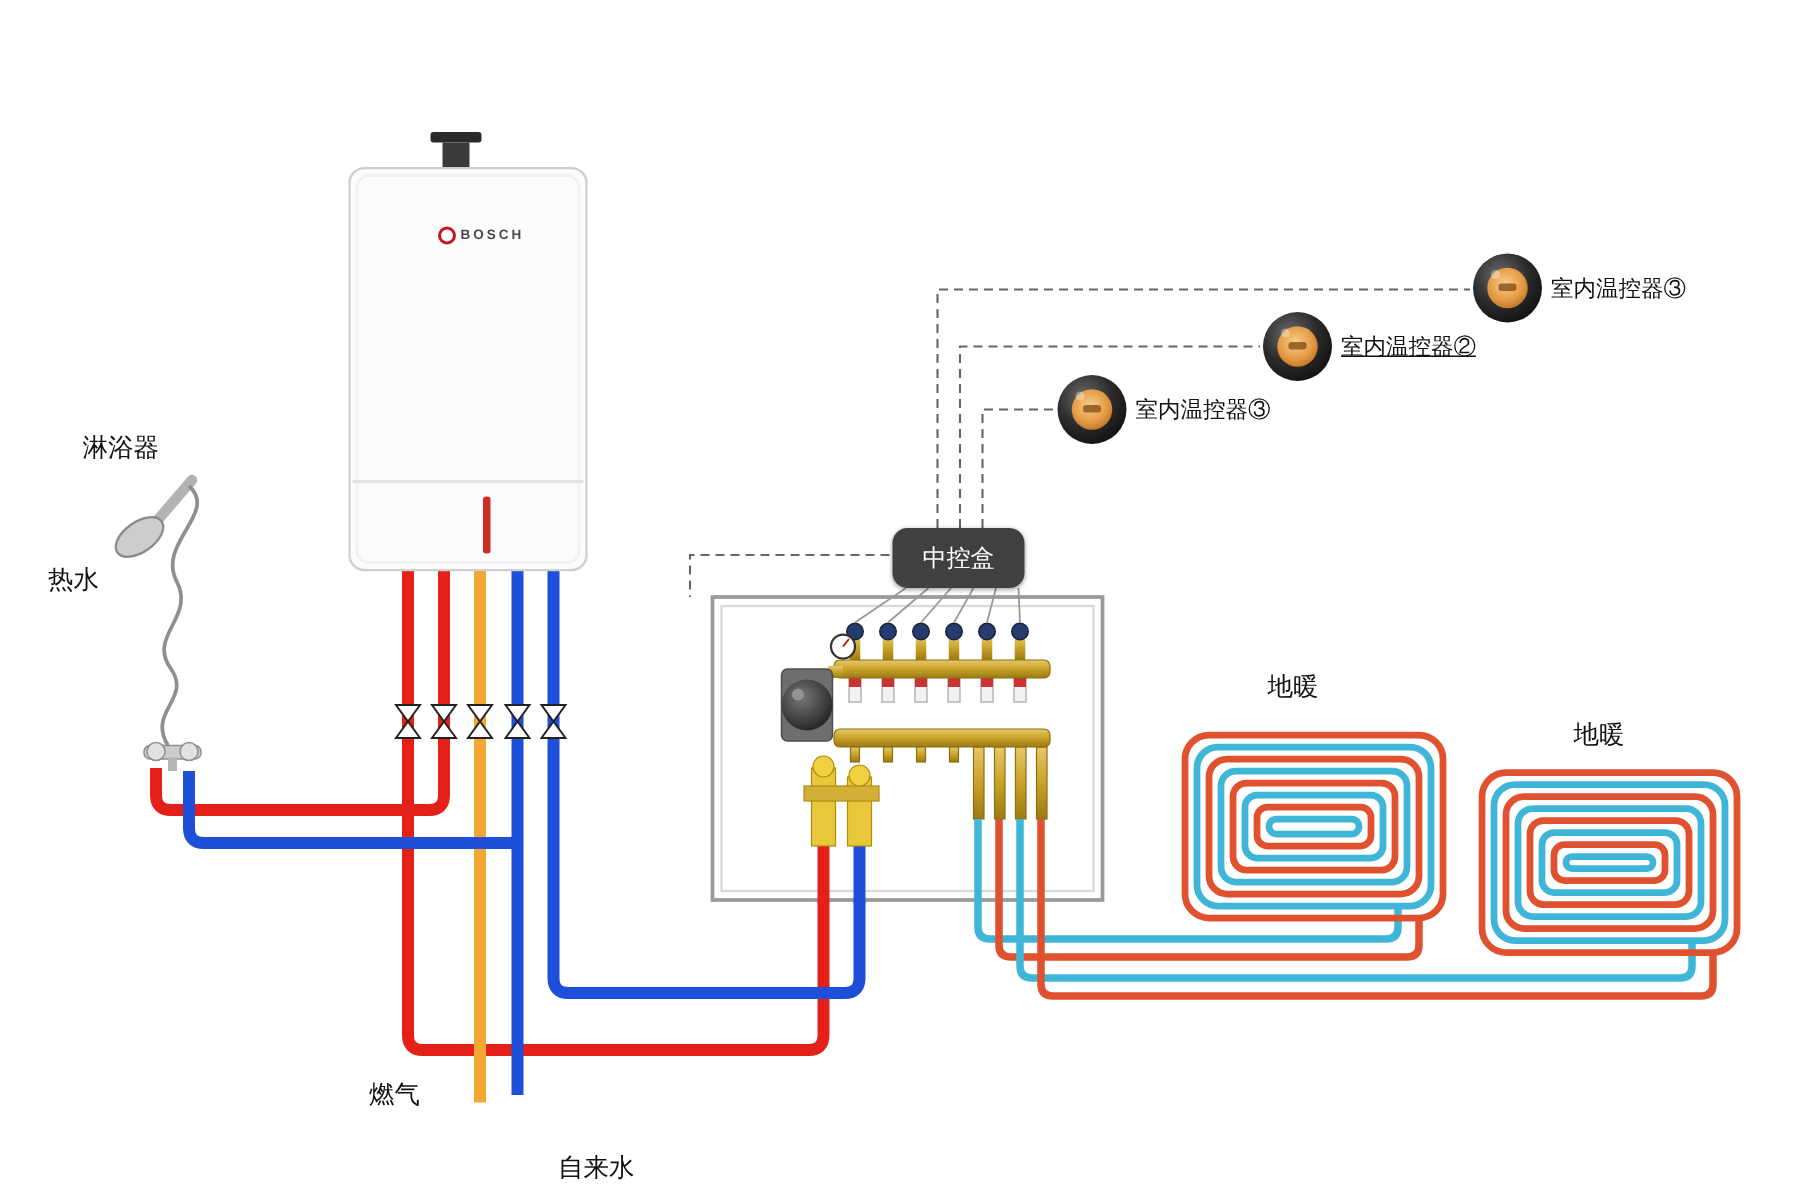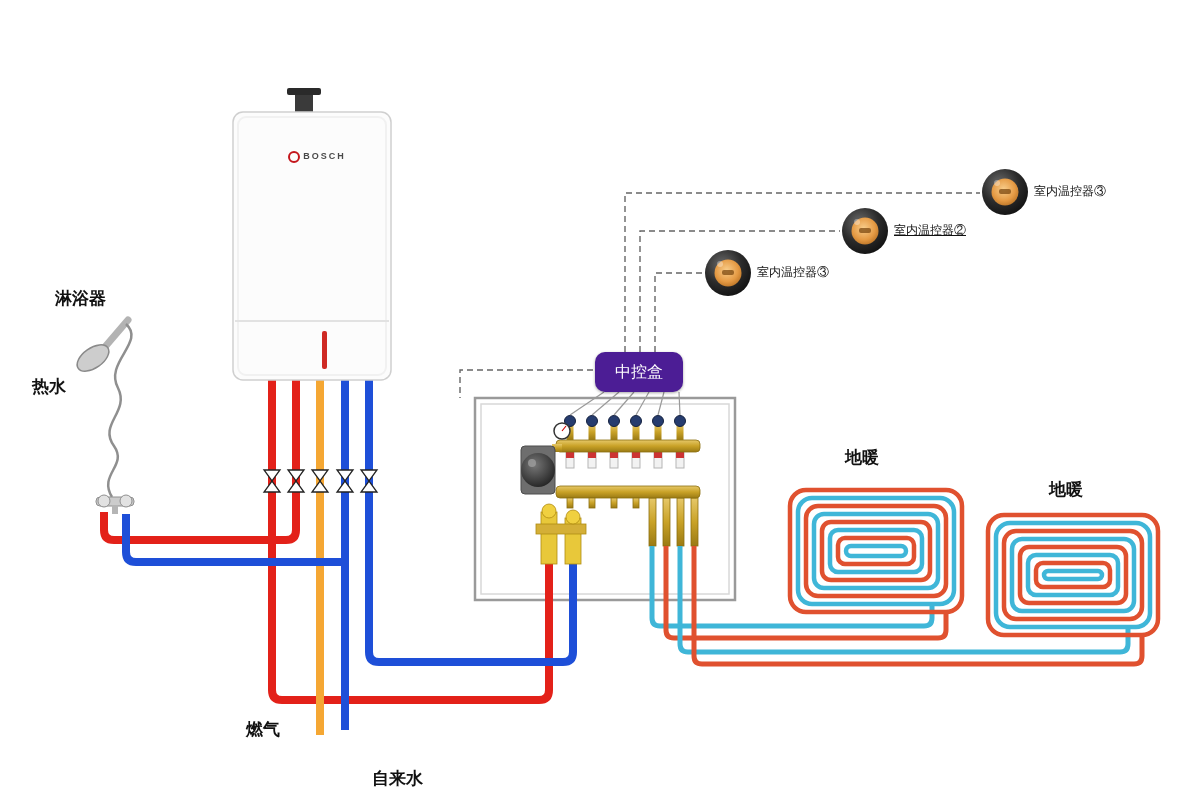--- a/index.html
+++ b/index.html
@@ -1,25 +1,25 @@
 <!DOCTYPE html>
 <html><head>
 <meta charset="utf-8">
 <style>
   html,body{margin:0;padding:0;background:#fff;}
   .canvas{position:relative;width:1200px;height:800px;background:#ffffff;overflow:hidden;
           font-family:"Liberation Sans", sans-serif;}
   .canvas svg{position:absolute;left:0;top:0;}
-  .lbl{position:absolute;color:#111;font-size:17px;font-weight:700;white-space:nowrap;}
-  .lbl.small{font-size:12px;font-weight:500;}
+  .lbl{position:absolute;color:#111;font-size:17px;font-weight:400;white-space:nowrap;}
+  .lbl.small{font-size:15px;font-weight:500;}
   .control-box{position:absolute;left:595px;top:352px;width:88px;height:40px;
-               background:#4c1d95;border-radius:10px;color:#fff;font-size:16px;
+               background:#404040;border-radius:10px;color:#fff;font-size:16px;
                display:flex;align-items:center;justify-content:center;
                box-shadow:0 1px 3px rgba(0,0,0,.35);}
-  .brand{position:absolute;left:272px;top:151px;width:90px;text-align:center;
+  .brand{position:absolute;left:292px;top:151px;width:90px;
          font-size:9px;font-weight:bold;letter-spacing:2px;color:#4a4a4a;}
   .brand .emblem{display:inline-block;width:8px;height:8px;border:2px solid #c4161c;
                  border-radius:50%;vertical-align:middle;margin-right:3px;}
 </style>
 </head>
 <body>
 
 <div class="canvas">
 
 <svg width="1200" height="800" viewBox="0 0 1200 800">

